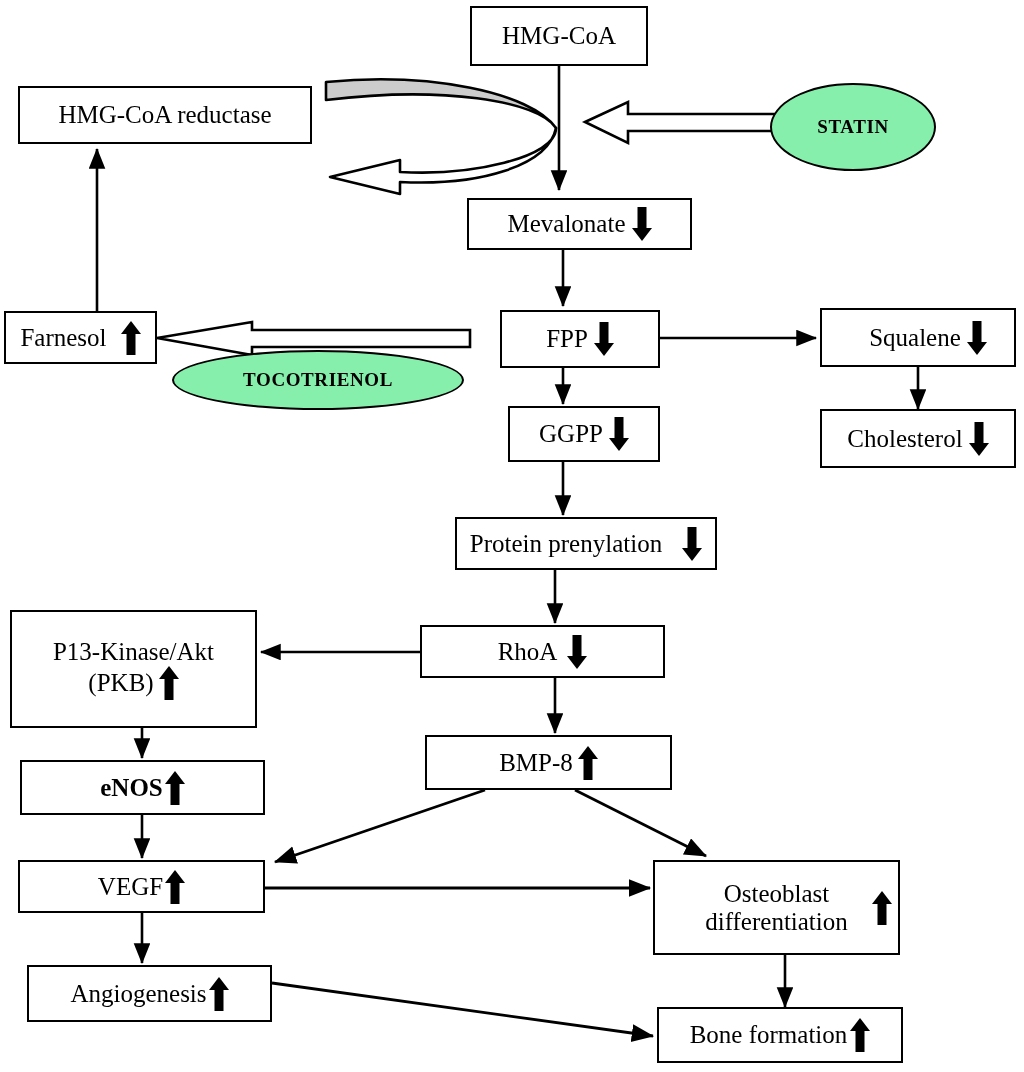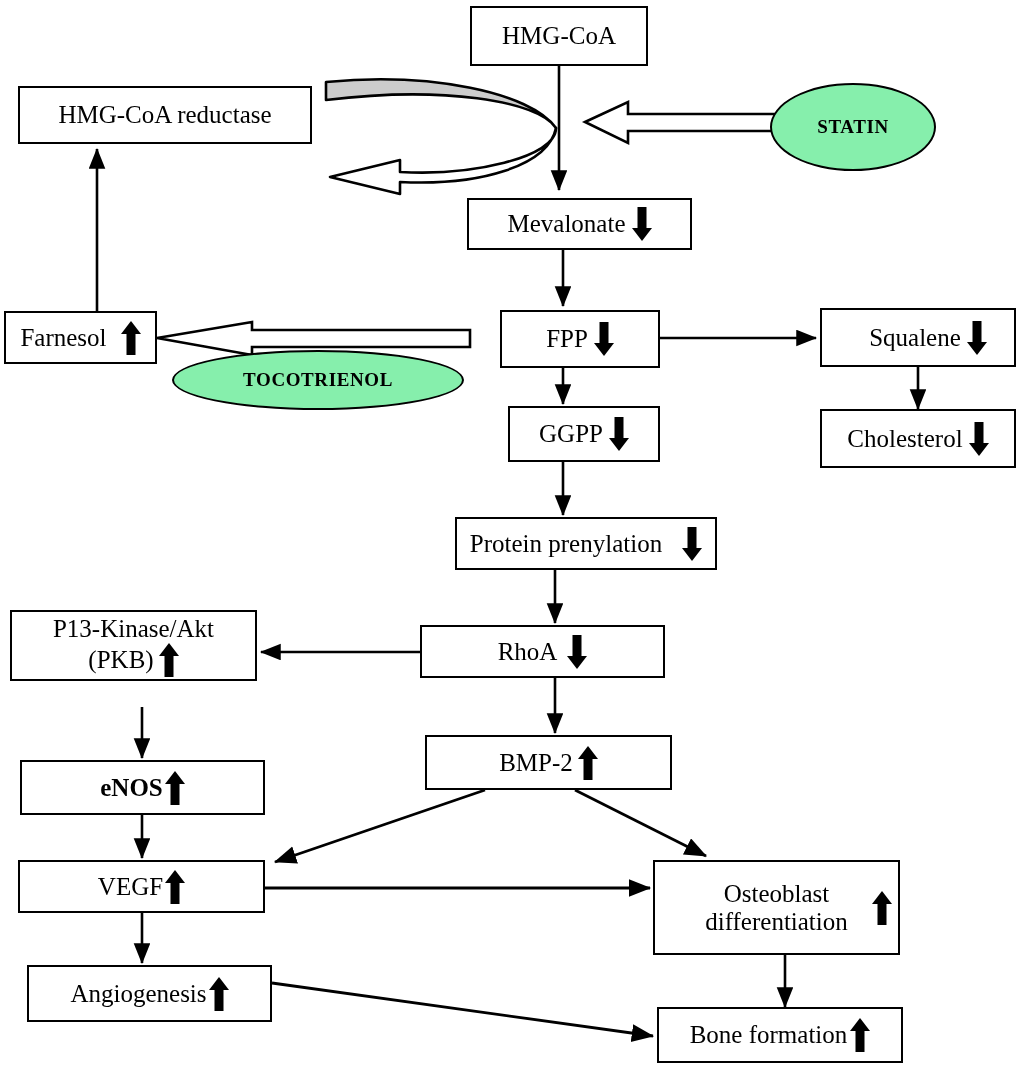--- a/index.html
+++ b/index.html
@@ -277,21 +277,21 @@
   <div class="node" style="left:420px; top:625px; width:245px; height:53px;">
     <div class="inner" style="gap:10px;">
       <span class="label">RhoA</span>
       <span class="trend down">
         <span class="shaft"></span>
           <span class="head"></span>
       </span>
     </div>
   </div>
 
-  <div class="node stacked" style="left:10px; top:610px; width:247px; height:71px;">
+  <div class="node stacked" style="left:10px; top:610px; width:247px; height:118px;">
     <div class="inner">
       <div class="row">
         <span class="label">P13-Kinase/Akt</span>
       </div>
       <div class="row">
         <span class="label">(PKB)</span>
         <span class="trend up">
           <span class="shaft"></span>
             <span class="head"></span>
         </span>
@@ -304,21 +304,21 @@
       <span class="label">eNOS</span>
       <span class="trend up">
         <span class="shaft"></span>
           <span class="head"></span>
       </span>
     </div>
   </div>
 
   <div class="node" style="left:425px; top:735px; width:247px; height:55px;">
     <div class="inner" style="gap:5px;">
-      <span class="label">BMP-2</span>
+      <span class="label">BMP-8</span>
       <span class="trend up">
         <span class="shaft"></span>
           <span class="head"></span>
       </span>
     </div>
   </div>
 
   <div class="node" style="left:18px; top:860px; width:247px; height:53px;">
     <div class="inner" style="gap:2px;">
       <span class="label">VEGF</span>

